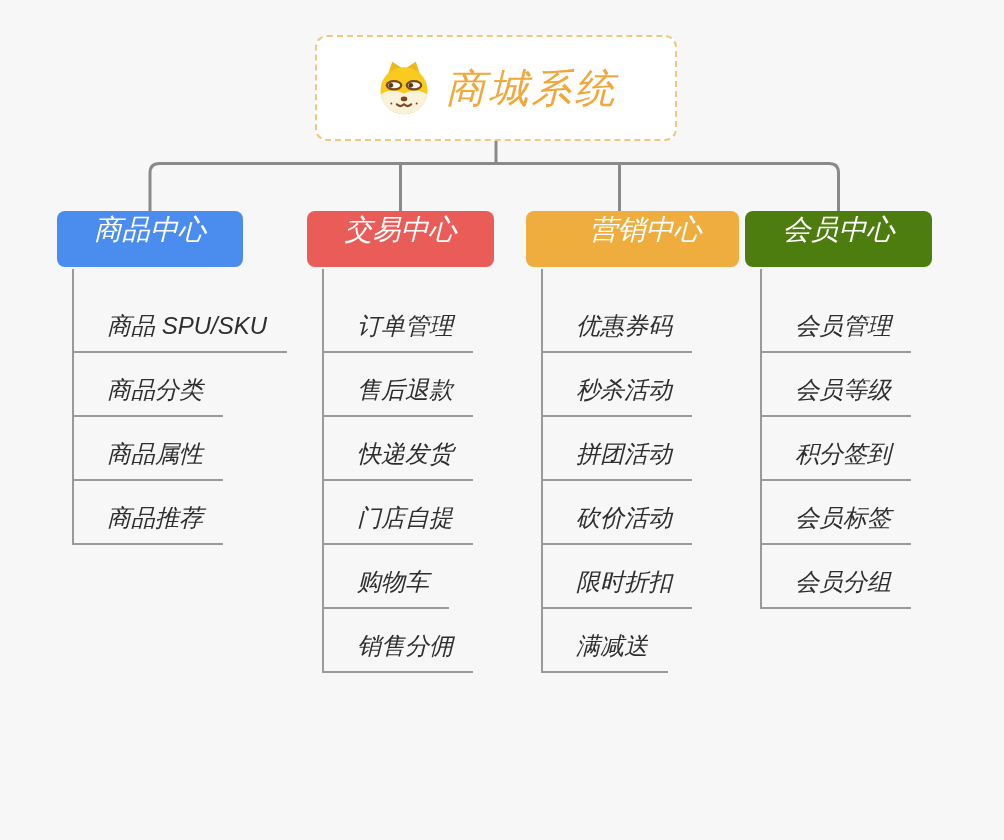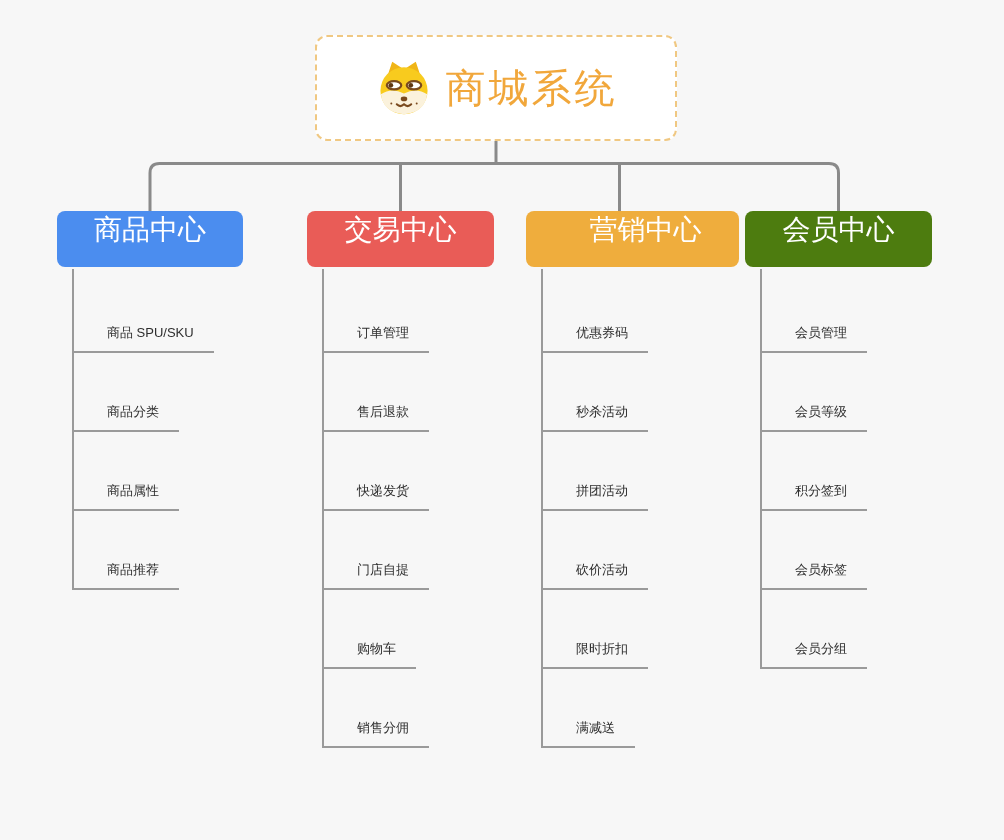--- a/index.html
+++ b/index.html
@@ -1,41 +1,41 @@
 <!DOCTYPE html>
 <html><head>
 <meta charset="utf-8">
 <style>
   html,body { margin:0; padding:0; background:#F7F7F7; }
   body { font-family:"Liberation Sans","DejaVu Sans",sans-serif; }
-  .canvas { position:relative; width:1004px; height:840px; background:#F7F7F7; overflow:hidden; }
+  .canvas { position:relative; width:1004px; height:840px; background:#F7F7F7; overflow:hidden;font-style:italic; }
 
   svg.connectors { position:absolute; left:0; top:0; width:1004px; height:840px; }
 
   .root-node {
     position:absolute; left:315px; top:35px; width:362px; height:106px;
     background:#FFFFFF; border:2px dashed #F0C882; border-radius:12px;
     box-sizing:border-box; display:flex; align-items:center; justify-content:center; gap:13px;
   }
   .root-title { font-size:40px; color:#F1A73B; letter-spacing:3px; white-space:nowrap; }
   .root-icon svg { display:block; }
 
   .branch-box {
     position:absolute; top:211px; height:56px; border-radius:8px;
     display:flex; justify-content:center;
     color:#FFFFFF; font-size:28px; white-space:nowrap;
   }
 
   .branch-items { position:absolute; top:269px; border-left:2px solid #9A9A9A; }
-  .sub-item-row { display:flex; align-items:flex-end; height:79px; }
+  .sub-item-row { display:flex; align-items:flex-end; height:64px; }
   .sub-item-row:first-child { height:84px; }
   .sub-item {
     display:inline-block; white-space:nowrap;
     padding:0 20px 9px 33px; border-bottom:2px solid #9A9A9A;
-    font-size:13px; color:#2E2E2E;
+    font-size:24px; color:#2E2E2E;
   }
 </style>
 </head>
 <body>
 
 <div class="canvas">
 
   <svg class="connectors" viewBox="0 0 1004 840" fill="none">
     <path d="M496 139 V165" stroke-width="3" stroke="#8A8A8A"></path>
     <path d="M150 211 V173 Q150 163.5 159.5 163.5 H829 Q838.5 163.5 838.5 173 V211" stroke-width="3" stroke="#8A8A8A"></path>

